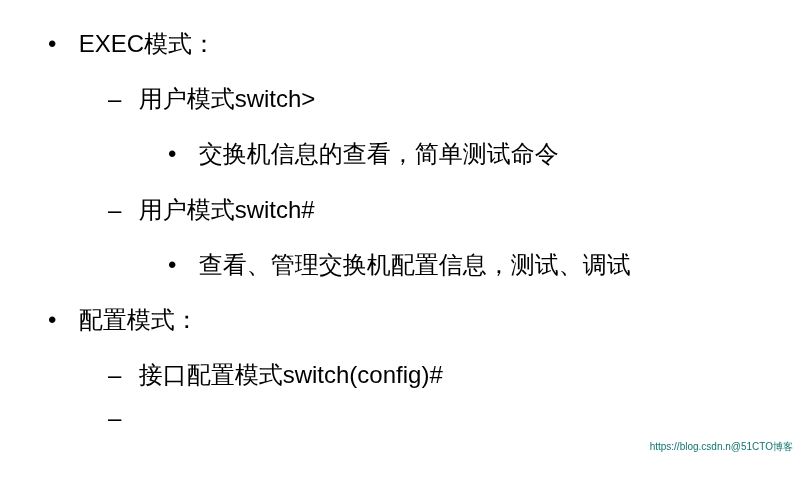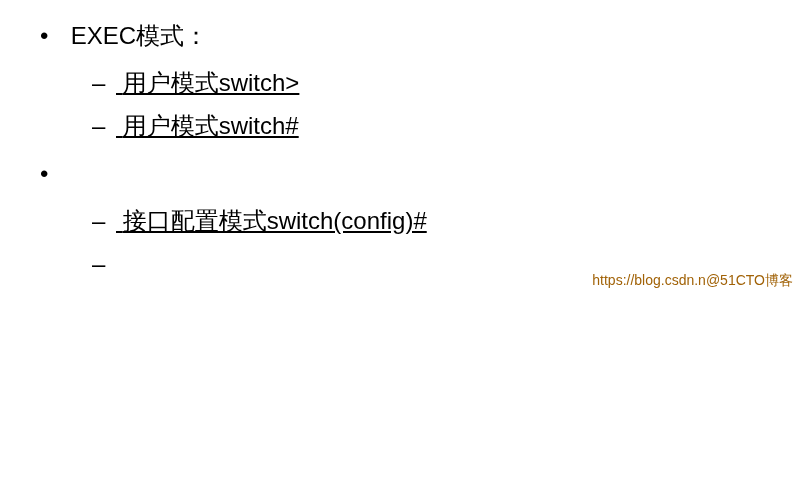--- a/index.html
+++ b/index.html
@@ -8,21 +8,21 @@
     font-family: "Microsoft YaHei", "SimSun", Arial, sans-serif;
     font-size: 24px;
     color: #000;
     background: #fff;
     line-height: 1.8;
     width: 803px;
     box-sizing: border-box;
     position: relative;
   }
   ul {
-    margin: 4px;
+    margin: 12px;
     padding-left: 40px;
     list-style: none;
   }
   ul.level1 > li::before {
     content: "•";
     display: inline-block;
     width: 1em;
     margin-left: -1em;
   }
   ul.level2 > li::before {
@@ -30,47 +30,58 @@
     display: inline-block;
     width: 1em;
     margin-left: -1em;
   }
   ul.level3 > li::before {
     content: "•";
     display: inline-block;
     width: 1em;
     margin-left: -1em;
   }
-  ul.level2 { padding-left: 48px; text-decoration: underline; }
+  ul.level2 { padding-left: 48px; }
   ul.level3 { padding-left: 48px; }
   .watermark {
     position: absolute;
     right: 10px;
     bottom: 6px;
-    font-size: 14px;
-    color: #a16207;
+    font-size: 10px;
+    color: #0f766e;
     font-family: Arial, sans-serif;
   }
 </style>
 </head>
 <body>
 
 <ul class="level1">
   <li>
     <span>EXEC模式：</span>
     <ul class="level2">
       <li>
         <span>用户模式switch&gt;</span>
+        <ul class="level3">
+          <li>
+            <span>交换机信息的查看，简单测试命令</span>
+          </li>
+        </ul>
       </li>
       <li>
         <span>用户模式switch#</span>
+        <ul class="level3">
+          <li>
+            <span>查看、管理交换机配置信息，测试、调试</span>
+          </li>
+        </ul>
       </li>
     </ul>
   </li>
   <li>
+    <span>配置模式：</span>
     <ul class="level2">
       <li>
         <span>接口配置模式switch(config)#</span>
       </li>
       <li>
       </li>
     </ul>
   </li>
 </ul>
 

